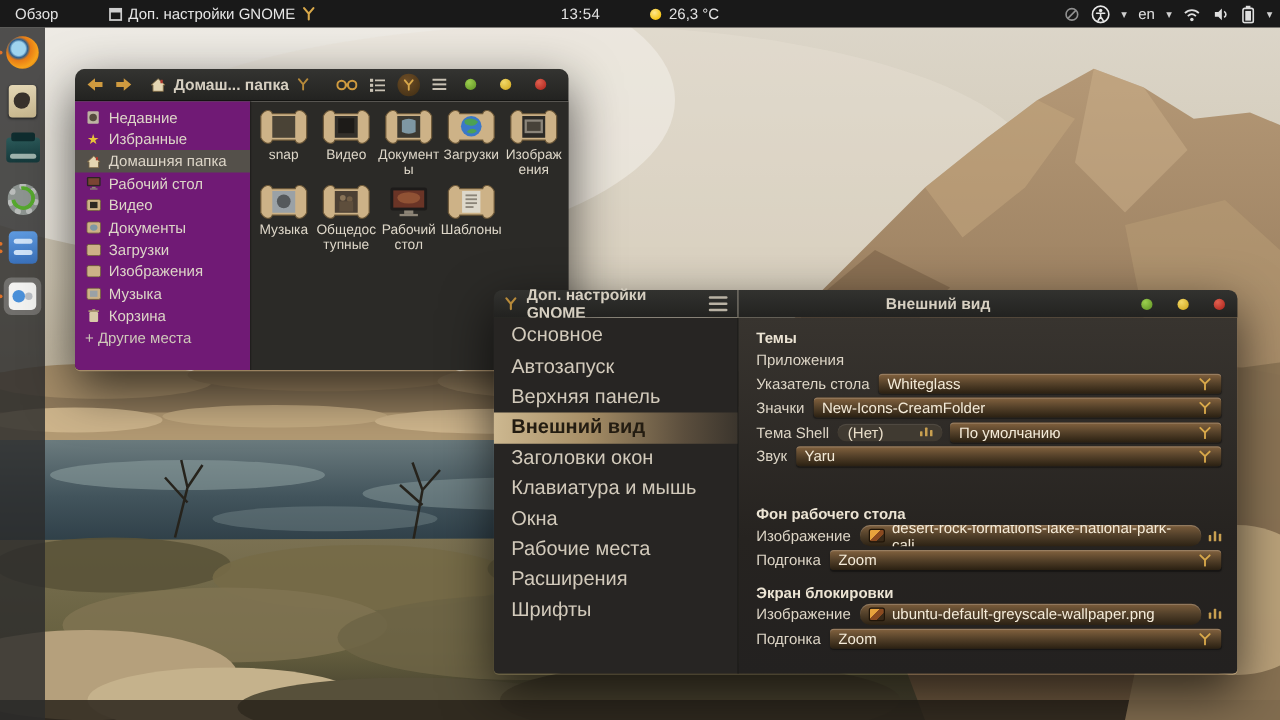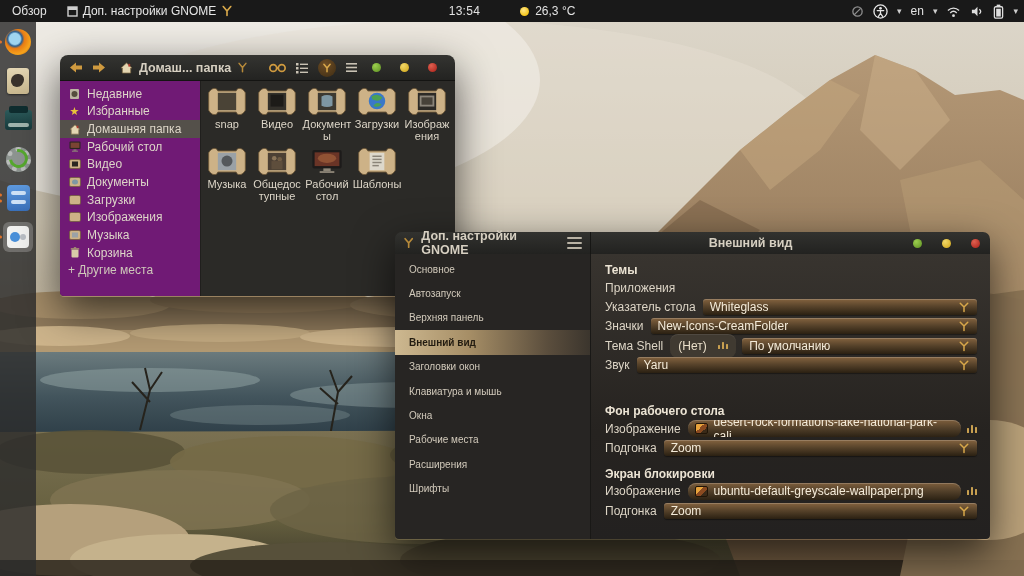--- a/index.html
+++ b/index.html
@@ -7,21 +7,21 @@
     font-family:"Liberation Sans",sans-serif;}
   .screen{position:relative;width:1024px;height:576px;overflow:hidden;background:#9b8a70}
   svg{display:block}
 
   
   .wallpaper{position:absolute;inset:0;z-index:0}
 
   
   .topbar{position:absolute;top:0;left:0;right:0;height:22px;background:#191919;
     color:#e2e2e2;display:flex;align-items:center;font-size:12px;z-index:60;padding:0 6px}
-  .tb-left{display:flex;align-items:flex-end;gap:14px}
+  .tb-left{display:flex;align-items:flex-end;gap:34px}
   .tb-activities{padding:0 6px}
   .tb-app{display:flex;align-items:center;gap:5px;color:#e6e6e6}
   .tb-center{position:absolute;left:0;right:0;display:flex;justify-content:center;
     align-items:center;gap:40px;pointer-events:none}
   .tb-center>*{pointer-events:auto}
   .tb-clock{letter-spacing:.3px}
   .tb-weather{display:flex;align-items:center;gap:6px}
   .sun-dot{width:9px;height:9px;border-radius:50%;background:radial-gradient(circle at 40% 35%,#ffe68a,#f5c518 70%,#d89a00)}
   .tb-right{margin-left:auto;display:flex;align-items:center;gap:9px}
   .chev{font-size:9px;color:#cfcfcf}
@@ -92,39 +92,39 @@
   .tweaks{left:395px;top:232px;width:595px;height:308px;z-index:40;border-radius:7px 7px 4px 4px}
   .tw-titlebar{height:22px;display:flex;font-size:12.5px;color:#d6cfc1}
   .tw-tb-left{width:196px;display:flex;align-items:center;gap:7px;padding:0 8px;
     background:linear-gradient(#32322f,#222220);border-radius:7px 0 0 0;border-right:1px solid #161614;font-weight:bold}
   .tw-tb-right{flex:1;display:flex;align-items:center;background:linear-gradient(#32322f,#222220);
     border-radius:0 7px 0 0;position:relative}
   .tw-panel-title{position:absolute;left:0;right:80px;text-align:center;font-weight:bold}
   .menubtn{width:16px;height:12px;display:flex;flex-direction:column;justify-content:space-between;margin-left:auto}
   .menubtn i{height:2px;background:#b9b2a4;border-radius:1px}
   .tw-body{display:flex;height:285px;border-radius:0 0 4px 4px;overflow:hidden}
-  .tw-sidebar{width:196px;background:#272523;padding-top:3px;font-size:10px;color:#d2cabb;
+  .tw-sidebar{width:196px;background:#272523;padding-top:3px;font-size:16px;color:#d2cabb;
     display:flex;flex-direction:column;border-right:1px solid #191816}
   .tw-side-item{height:24.4px;display:flex;align-items:center;padding:0 14px}
   .tw-side-item.selected{background:linear-gradient(90deg,#cdb890 0%,#a68e66 38%,#5b4e3d 78%,#3b352d 100%);
     color:#231c11;font-weight:bold}
   .tw-content{flex:1;background:linear-gradient(#38342f,#262320 62%,#232120);
     padding:8px 13px 0 14px;font-size:12px;color:#ddd5c6;display:flex;flex-direction:column}
   .sec-h{font-weight:bold;color:#ece4d4;height:16px;line-height:16px}
   .sec-h.m1{margin-top:28px}
   .sec-h.m2{margin-top:8px}
   .row{display:flex;align-items:center;height:19.4px}
   .row>label{margin-right:7px;white-space:nowrap}
   .combo{flex:1;height:16px;border-radius:3px;display:flex;align-items:center;padding:0 7px;
     color:#f4ebd9;background:linear-gradient(#84633f,#56422a 48%,#2a2012);
     box-shadow:inset 0 1px 0 rgba(255,255,255,.18), 0 1px 1px rgba(0,0,0,.4)}
   .combo .val{white-space:nowrap;overflow:hidden;text-overflow:ellipsis}
   .combo .arrow{margin-left:auto;flex:none;display:flex}
   .italic{}
-  .pill{height:24px;border-radius:8px;background:#403a31;display:flex;align-items:center;gap:5px;
+  .pill{height:14px;border-radius:8px;background:#403a31;display:flex;align-items:center;gap:23px;
     padding:0 8px;margin-right:6px;color:#eadfca;box-shadow:inset 0 1px 0 rgba(255,255,255,.08)}
   .filebtn{flex:1;height:17px;border-radius:8px;display:flex;align-items:center;gap:6px;padding:0 7px;
     color:#f4ebd9;background:linear-gradient(#7d5e3c,#52402a 48%,#2c2214);
     box-shadow:inset 0 1px 0 rgba(255,255,255,.18);overflow:hidden}
   .thumb{width:13px;height:11px;border-radius:2px;flex:none;
     background:linear-gradient(135deg,#e8a33c 0 40%,#8a4a20 40% 70%,#3a2a18 70%);border:1px solid #201508}
   .minicols{display:flex;gap:1.5px;align-items:flex-end;margin-left:6px;flex:none}
   .minicols i{width:2.5px;background:#c9a050;display:block;border-radius:.5px}
 </style>
 </head>

